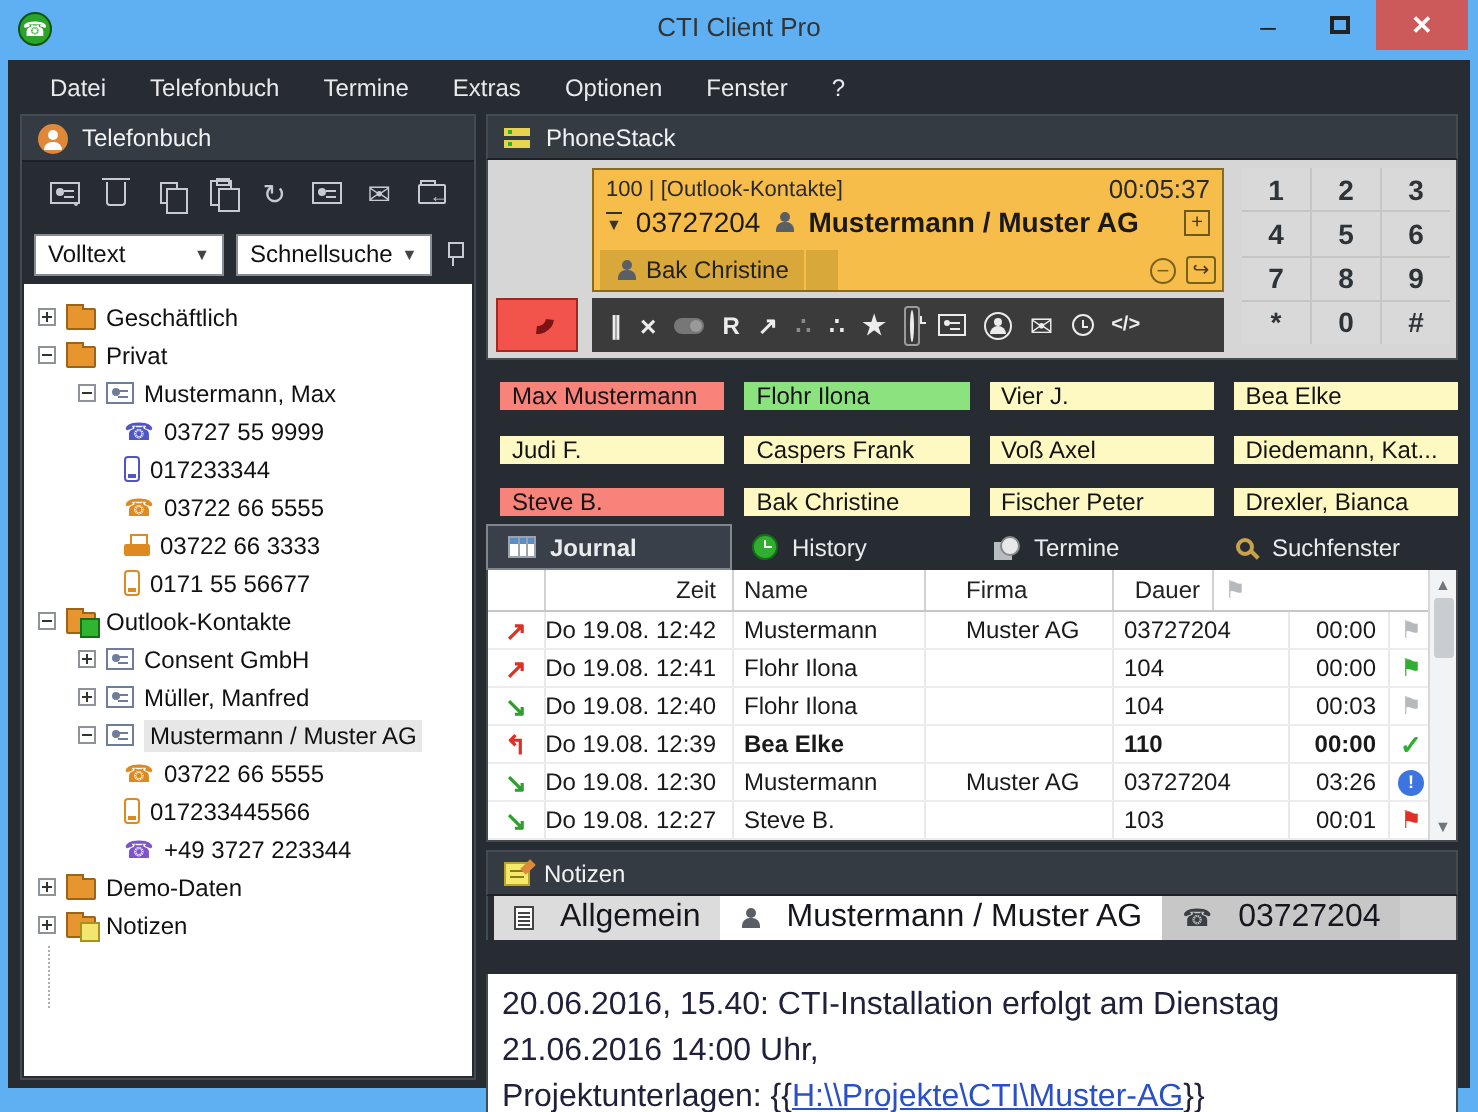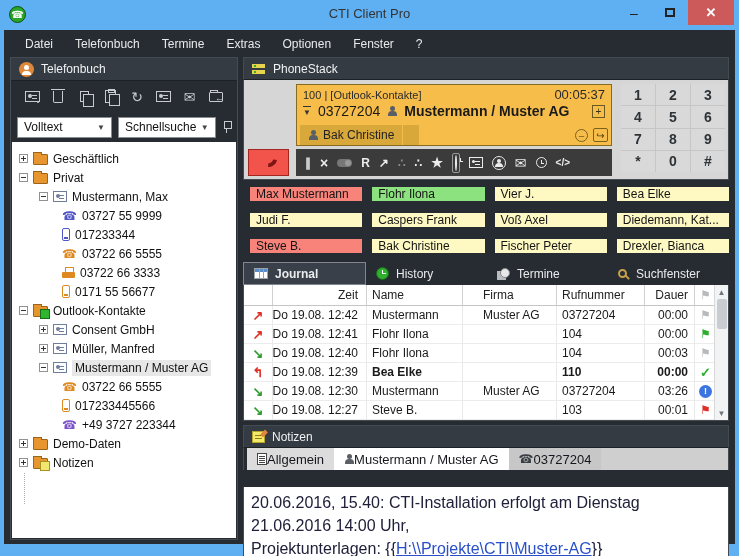--- a/index.html
+++ b/index.html
@@ -114,21 +114,21 @@
   .i-cardw::before{content:"";position:absolute;left:2px;top:2px;width:3px;height:3px;border-radius:50%;background:#ececec}
   .i-cardw::after{content:"";position:absolute;right:2px;top:3px;width:5px;height:1px;background:#ececec;box-shadow:0 3px 0 #ececec}
   .i-pcircle{width:14px;height:14px;border:1px solid #ececec;border-radius:50%;position:relative}
   .i-pcircle::before{content:"";position:absolute;left:4.5px;top:2.5px;width:4px;height:4px;border-radius:50%;background:#ececec}
   .i-pcircle::after{content:"";position:absolute;left:2.5px;bottom:1.5px;width:8px;height:4px;border-radius:4px 4px 0 0;background:#ececec}
   .dialpad{position:absolute;left:377px;top:4px;width:104px;height:88px;background:#c6c6c6;display:grid;grid-template-columns:repeat(3,1fr);grid-auto-rows:1fr;gap:1px}
   .dkey{background:#d9d9d9;display:flex;align-items:center;justify-content:center;font-size:14px;font-weight:bold;color:#2e3338}
 
   
   .bgrid{position:absolute;top:125px;left:0;width:486px;height:76px;display:grid;grid-template-columns:repeat(4,1fr);grid-auto-rows:1fr;gap:3px;background:#272c33}
-  .bcell{display:flex;align-items:center;font-size:12px;overflow:hidden}
+  .bcell{display:flex;align-items:flex-end;font-size:12px;overflow:hidden}
   .bstripe{width:7px;flex:none}
   .blabel{flex:1;display:flex;align-items:center;padding-left:6px;white-space:nowrap;overflow:hidden;color:#141414}
   .st-red .bstripe{background:#e33026}.st-red .blabel{background:#f8837a}
   .st-lg .bstripe{background:#3fe23a}.st-lg .blabel{background:#8ce27e}
   .st-g .bstripe{background:#1fae1f}.st-g .blabel{background:#fef9c3}
 
   
   .jtabs{position:absolute;top:205px;left:0;width:486px;height:23px;display:flex;background:#272c33}
   .jtab{flex:1;display:flex;align-items:center;gap:7px;padding-left:10px;color:#e9ebed;font-size:12px}
   .jtab.active{background:#3a4049;border:1px solid #80868d;font-weight:bold}
@@ -171,21 +171,21 @@
   .sarrow{font-size:8px;color:#6f757b;height:14px;display:flex;align-items:center}
   .sthumb{width:10px;height:30px;background:#c9cdd1;border-radius:2px}
   .sarrow.down{margin-top:auto}
 
   
   .nhdr{position:absolute;top:368px;left:0;width:486px;border:1px solid #454b52;border-bottom:1px solid #1d2126}
   .i-note{width:13px;height:12px;background:#f5e96a;border:1px solid #b7a52c;position:relative}
   .i-note::before{content:"";position:absolute;left:2px;top:3px;width:7px;height:1px;background:#8a7a1a;box-shadow:0 3px 0 #8a7a1a}
   .i-note::after{content:"";position:absolute;right:-2px;top:-2px;width:4px;height:7px;background:#e0883a;transform:rotate(45deg)}
   .ntabs{position:absolute;top:391px;left:0;width:486px;height:22px;display:flex;align-items:flex-end;background:#272c33;border-left:1px solid #454b52;border-right:1px solid #454b52;padding-left:3px}
-  .ntab{height:22px;display:flex;align-items:center;gap:0;padding:0 10px;font-size:13px;color:#16161e}
+  .ntab{height:22px;display:flex;align-items:center;gap:13px;padding:0 10px;font-size:16px;color:#16161e}
   .ntab.allg{background:#dcdcdc}
   .ntab.active{background:#fff;font-weight:normal}
   .ntab.num{background:#c7c7c7}
   .nfill{flex:1;height:22px;background:#cfcfcf}
   .i-doc{width:10px;height:12px;background:#fff;border:1px solid #444;position:relative}
   .i-doc::before{content:"";position:absolute;left:1px;top:2px;width:6px;height:1px;background:#444;box-shadow:0 2px 0 #444,0 4px 0 #444,0 6px 0 #444}
   .i-telg{font-size:12px;color:#3a3f45;line-height:1}
   .i-telg::before{content:"☎"}
   .ntext{position:absolute;top:430px;left:0;width:486px;height:70px;background:#fff;border:1px solid #454b52;border-top:none;padding:4px 7px;font-size:16px;color:#20203a;line-height:1.45}
   .link{color:#2a50c8;text-decoration:underline}
@@ -478,21 +478,20 @@
             <span>Suchfenster</span>
           </div>
       </div>
 
       <div class="jtable">
         <div class="jr jh">
           <span class="jc c-dir"></span>
           <span class="jc c-zeit">Zeit</span>
           <span class="jc c-name">Name</span>
           <span class="jc c-firma">Firma</span>
-          <span class="jc c-nr">Rufnummer</span>
           <span class="jc c-dauer">Dauer</span>
           <span class="jc c-flag">
               <span class="fl fl-gray"></span>
             </span>
         </div>
         <div class="jr">
           <span class="jc c-dir">
               <span class="dir dir-out"></span>
             </span>
           <span class="jc c-zeit">Do 19.08. 12:42</span>

